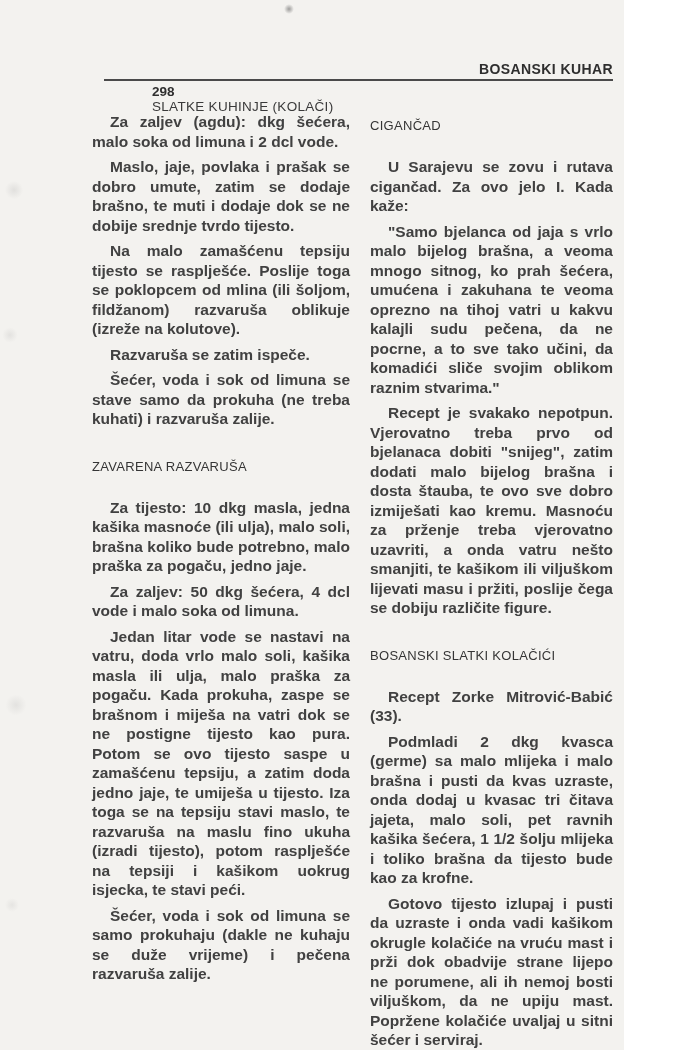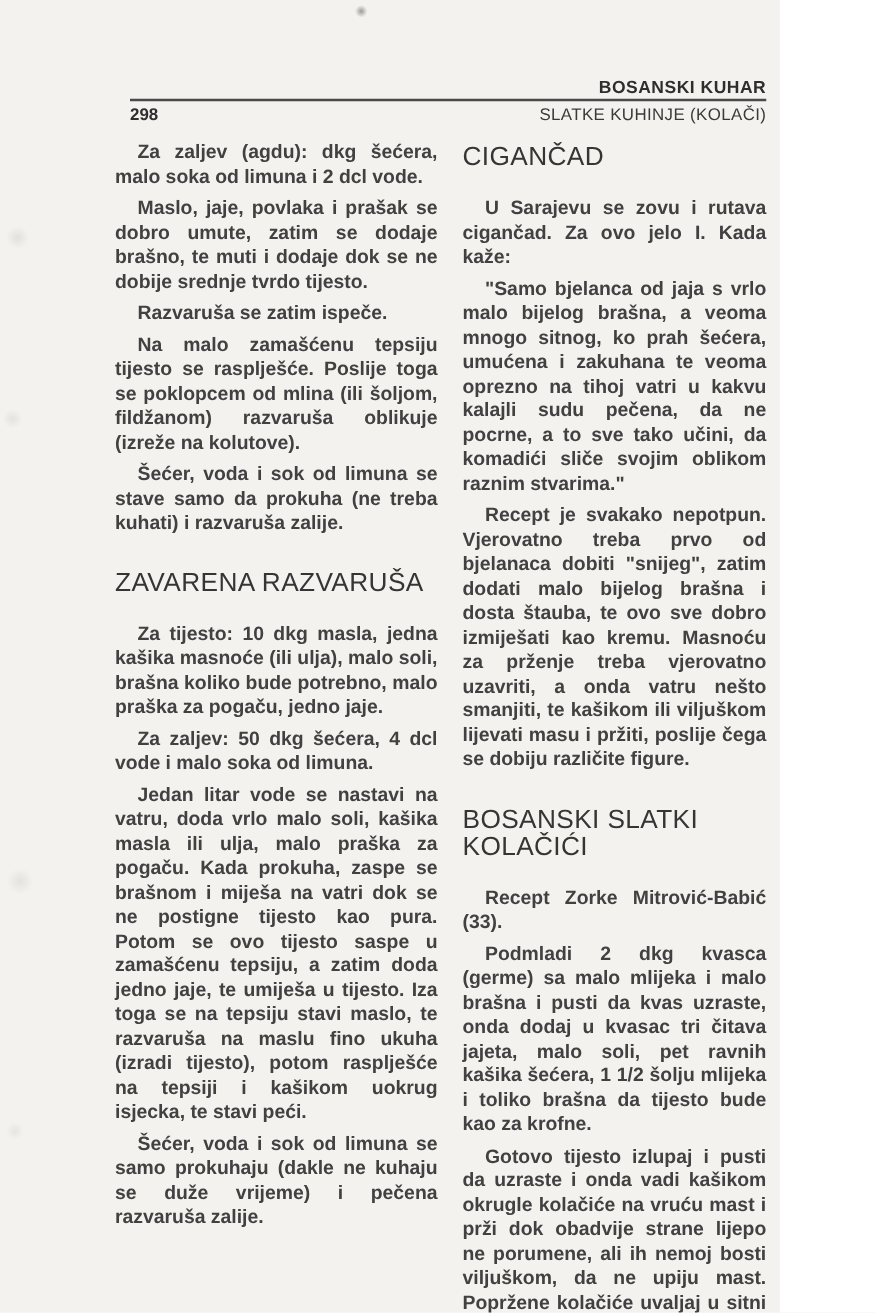--- a/index.html
+++ b/index.html
@@ -36,20 +36,21 @@
     border-bottom: 2px solid #4a4a4a;
     margin-top: 2px;
   }
   .header .sub-row {
     display: flex;
     justify-content: space-between;
     align-items: baseline;
     padding-top: 3px;
     font-size: 13.5px;
     color: #3a3a3a;
+    flex-direction: column;
   }
   .header .page-number { font-weight: bold; color: #2f2f2f; }
   .header .section-title { letter-spacing: 0.3px; margin-left: 48px; }
   .columns {
     position: absolute;
     top: 112px;
     left: 92px;
     width: 521px;
     display: flex;
     gap: 20px;
@@ -58,21 +59,21 @@
   .col.left  { width: 258px; }
   .col.right { width: 243px; }
   .col p {
     margin: 0 0 6px 0;
     text-indent: 18px;
     text-align: justify;
     color: #414141;
     font-weight: bold;
   }
   .col h2 {
-    font-size: 21px;
+    font-size: 13px;
     font-weight: 400;
     letter-spacing: 0.3px;
     color: #353535;
     margin: 27px 0 20px 0;
     line-height: 22px;
   }
   .col h2.first { margin-top: 3px; }
 </style>
 </head>
 <body>
@@ -86,22 +87,22 @@
       <span class="page-number">298</span>
       <span class="section-title">SLATKE KUHINJE (KOLAČI)</span>
     </div>
   </div>
 
   <div class="columns">
 
     <div class="col left">
       <p>Za zaljev (agdu): dkg šećera, malo soka od limuna i 2 dcl vode.</p>
       <p>Maslo, jaje, povlaka i prašak se dobro umute, zatim se dodaje brašno, te muti i dodaje dok se ne dobije srednje tvrdo tijesto.</p>
+      <p>Na malo zamašćenu tepsiju tijesto se rasplješće. Poslije toga se poklopcem od mlina (ili šoljom, fildžanom) razvaruša oblikuje (izreže na kolutove).</p>
       <p>Razvaruša se zatim ispeče.</p>
-      <p>Na malo zamašćenu tepsiju tijesto se rasplješće. Poslije toga se poklopcem od mlina (ili šoljom, fildžanom) razvaruša oblikuje (izreže na kolutove).</p>
       <p>Šećer, voda i sok od limuna se stave samo da prokuha (ne treba kuhati) i razvaruša zalije.</p>
       <h2>ZAVARENA RAZVARUŠA</h2>
       <p>Za tijesto: 10 dkg masla, jedna kašika masnoće (ili ulja), malo soli, brašna koliko bude potrebno, malo praška za pogaču, jedno jaje.</p>
       <p>Za zaljev: 50 dkg šećera, 4 dcl vode i malo soka od limuna.</p>
       <p>Jedan litar vode se nastavi na vatru, doda vrlo malo soli, kašika masla ili ulja, malo praška za pogaču. Kada prokuha, zaspe se brašnom i miješa na vatri dok se ne postigne tijesto kao pura. Potom se ovo tijesto saspe u zamašćenu tepsiju, a zatim doda jedno jaje, te umiješa u tijesto. Iza toga se na tepsiju stavi maslo, te razvaruša na maslu fino ukuha (izradi tijesto), potom rasplješće na tepsiji i kašikom uokrug isjecka, te stavi peći.</p>
       <p>Šećer, voda i sok od limuna se samo prokuhaju (dakle ne kuhaju se duže vrijeme) i pečena razvaruša zalije.</p>
     </div>
 
     <div class="col right">
       <h2 class="first">CIGANČAD</h2>

